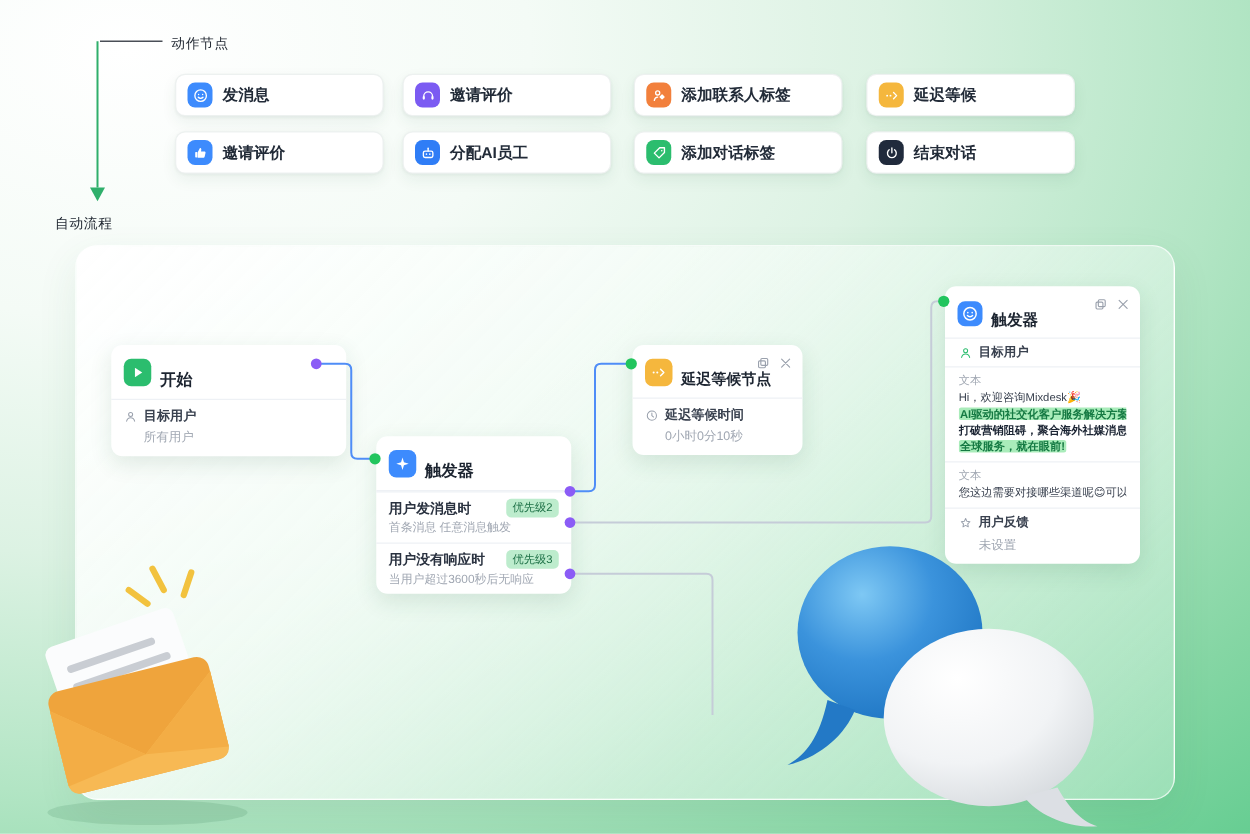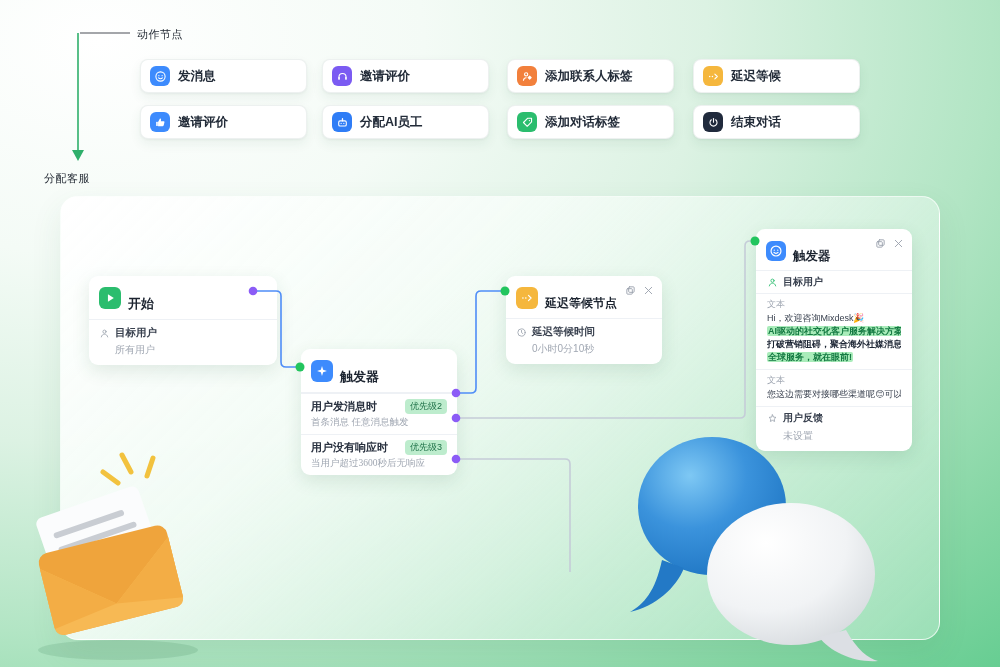--- a/index.html
+++ b/index.html
@@ -51,21 +51,21 @@
   .div { height:1px; background:#eef1f5; }
   .srow { display:flex; align-items:center; gap:5px; padding:6px 10px 0; font-size:10.5px; color:#39414f; font-weight:600; }
   .srow svg, .mrow svg { width:11px; height:11px; stroke:#9aa1ad; stroke-width:1.8; fill:none; stroke-linecap:round; stroke-linejoin:round; flex:0 0 auto; }
   .sval { padding:3px 10px 8px 26px; font-size:10px; color:#a0a7b2; white-space:nowrap; }
 
   
   .trow { padding:5px 10px; cursor:pointer; }
   .trmain { display:flex; align-items:center; justify-content:space-between; gap:6px; }
   .trlabel { font-size:11px; color:#2a3240; font-weight:600; white-space:nowrap; }
   .badge { background:#BDECCD; color:#1D7046; font-size:9px; padding:1px 5px; border-radius:4px; white-space:nowrap; }
-  .trsub { margin-top:2px; font-size:9.5px; color:#a0a7b2; white-space:nowrap;font-family:Liberation Serif, serif; }
+  .trsub { margin-top:2px; font-size:9.5px; color:#a0a7b2; white-space:nowrap; }
 
   
   .msec { padding:4px 11px 5px; }
   .mlabel { font-size:9px; color:#a0a7b2; margin-bottom:1px; }
   .mline { font-size:9px; color:#39414f; line-height:13px; white-space:nowrap; overflow:hidden; }
   .hl { background:#A9ECBA; color:#157A43; border-radius:2px; padding:0 1px; font-weight:600; }
   .boldline { color:#1b2433; font-weight:700; }
   .mrow { display:flex; align-items:center; gap:5px; padding:4px 11px; font-size:10px; color:#39414f; font-weight:600; }
 
   .overlay { position:absolute; left:0; top:0; width:1000px; height:667px; pointer-events:none; }
@@ -74,21 +74,21 @@
 </head>
 <body>
 
 <svg class="overlay guide">
   <path d="M130 33 H80" stroke="#4a4f57" stroke-width="1.2" fill="none"></path>
   <path d="M78 33 V150" stroke="#2FAF6B" stroke-width="1.6" fill="none"></path>
   <polygon points="72,150 84,150 78,161" fill="#2FAF6B"></polygon>
 </svg>
 
 <div class="abs legend-label" style="left:137px; top:27px;">动作节点</div>
-<div class="abs legend-label" style="left:44px; top:171px;">分配客服</div>
+<div class="abs legend-label" style="left:44px; top:171px;">自动流程</div>
 
 <div class="abtn" style="left:140px; top:59px;">
   <div class="aicon" style="background: rgb(61, 139, 253);">
     <svg viewBox="0 0 24 24">
         <circle cx="12" cy="12" r="8.5"></circle>
         <circle cx="9" cy="10.5" r="1.1" fill="#fff" stroke="none"></circle>
         <circle cx="15" cy="10.5" r="1.1" fill="#fff" stroke="none"></circle>
         <path d="M8.5 14.5c1.8 2 5.2 2 7 0"></path>
       </svg>
   </div>
@@ -208,21 +208,21 @@
     <div class="div"></div>
     <div class="trow">
       <div class="trmain">
         <span class="trlabel">用户没有响应时</span>
         <span class="badge">优先级3</span>
       </div>
       <div class="trsub">当用户超过3600秒后无响应</div>
     </div>
   </div>
 
-  <div class="node" style="left:445px; top:79px; width:156px;">
+  <div class="node" style="left:445px; top:79px; width:136px;">
     <div class="nhead">
       <div class="nicon" style="background: rgb(245, 183, 61);">
         <svg viewBox="0 0 24 24">
             <circle cx="5" cy="12" r="1.4" fill="#fff" stroke="none"></circle>
             <circle cx="10" cy="12" r="1.4" fill="#fff" stroke="none"></circle>
             <path d="M14.5 7.5L19 12l-4.5 4.5"></path>
           </svg>
       </div>
       <span class="ntitle" style="font-size:12px;">延迟等候节点</span>
       <div class="hicons">

